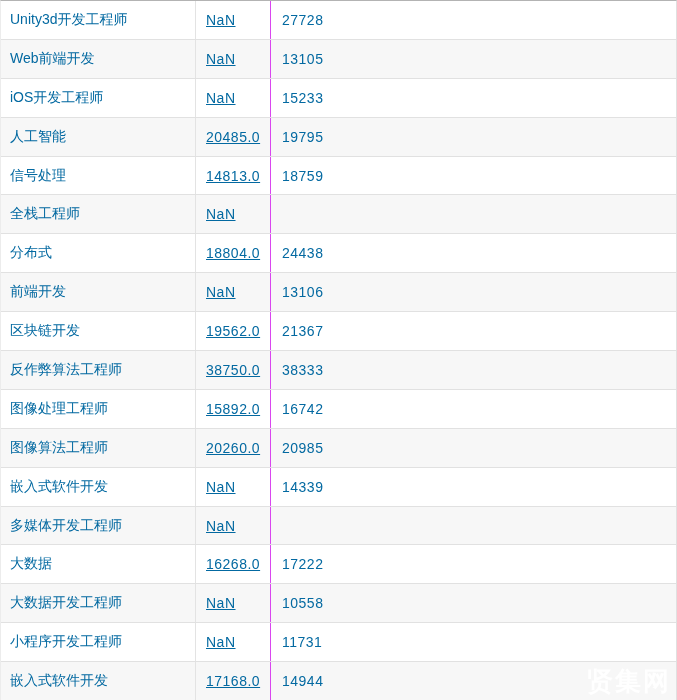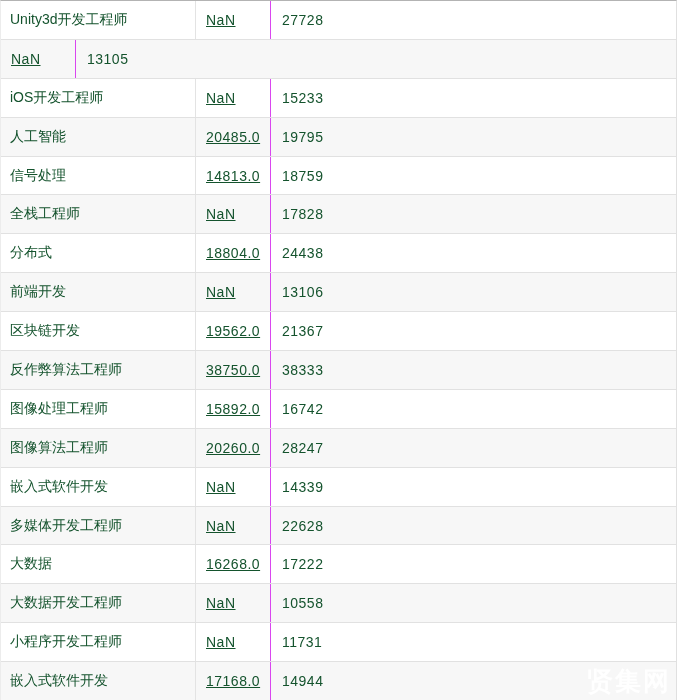--- a/index.html
+++ b/index.html
@@ -23,21 +23,21 @@
     height: 38.9px;
     background: #ffffff;
     border-bottom: 1px solid #e1e1e1;
     align-items: stretch;
   }
   .row.alt { background: #f7f7f7; }
   .cell {
     display: flex;
     align-items: center;
     font-size: 14px;
-    color: #14532d;
+    color: #0369a1;
     white-space: nowrap;
     overflow: hidden;
   }
   .cell.c1 {
     width: 195px;
     padding-left: 9px;
     border-right: 1px solid #e3e3e3;
   }
   .cell.c2 {
     width: 75px;
@@ -72,20 +72,23 @@
     </div>
     <div class="cell c2">
       <span class="num">NaN</span>
     </div>
     <div class="cell c3">
       <span class="num">27728</span>
     </div>
   </div>
 
   <div class="row alt">
+    <div class="cell c1">
+      <span>Web前端开发</span>
+    </div>
     <div class="cell c2">
       <span class="num">NaN</span>
     </div>
     <div class="cell c3">
       <span class="num">13105</span>
     </div>
   </div>
 
   <div class="row">
     <div class="cell c1">
@@ -123,23 +126,20 @@
     </div>
   </div>
 
   <div class="row alt">
     <div class="cell c1">
       <span>全栈工程师</span>
     </div>
     <div class="cell c2">
       <span class="num">NaN</span>
     </div>
-    <div class="cell c3">
-      <span class="num">17828</span>
-    </div>
   </div>
 
   <div class="row">
     <div class="cell c1">
       <span>分布式</span>
     </div>
     <div class="cell c2">
       <span class="num">18804.0</span>
     </div>
     <div class="cell c3">
@@ -196,21 +196,21 @@
   </div>
 
   <div class="row alt">
     <div class="cell c1">
       <span>图像算法工程师</span>
     </div>
     <div class="cell c2">
       <span class="num">20260.0</span>
     </div>
     <div class="cell c3">
-      <span class="num">28247</span>
+      <span class="num">20985</span>
     </div>
   </div>
 
   <div class="row">
     <div class="cell c1">
       <span>嵌入式软件开发</span>
     </div>
     <div class="cell c2">
       <span class="num">NaN</span>
     </div>
@@ -218,23 +218,20 @@
       <span class="num">14339</span>
     </div>
   </div>
 
   <div class="row alt">
     <div class="cell c1">
       <span>多媒体开发工程师</span>
     </div>
     <div class="cell c2">
       <span class="num">NaN</span>
-    </div>
-    <div class="cell c3">
-      <span class="num">22628</span>
     </div>
   </div>
 
   <div class="row">
     <div class="cell c1">
       <span>大数据</span>
     </div>
     <div class="cell c2">
       <span class="num">16268.0</span>
     </div>

